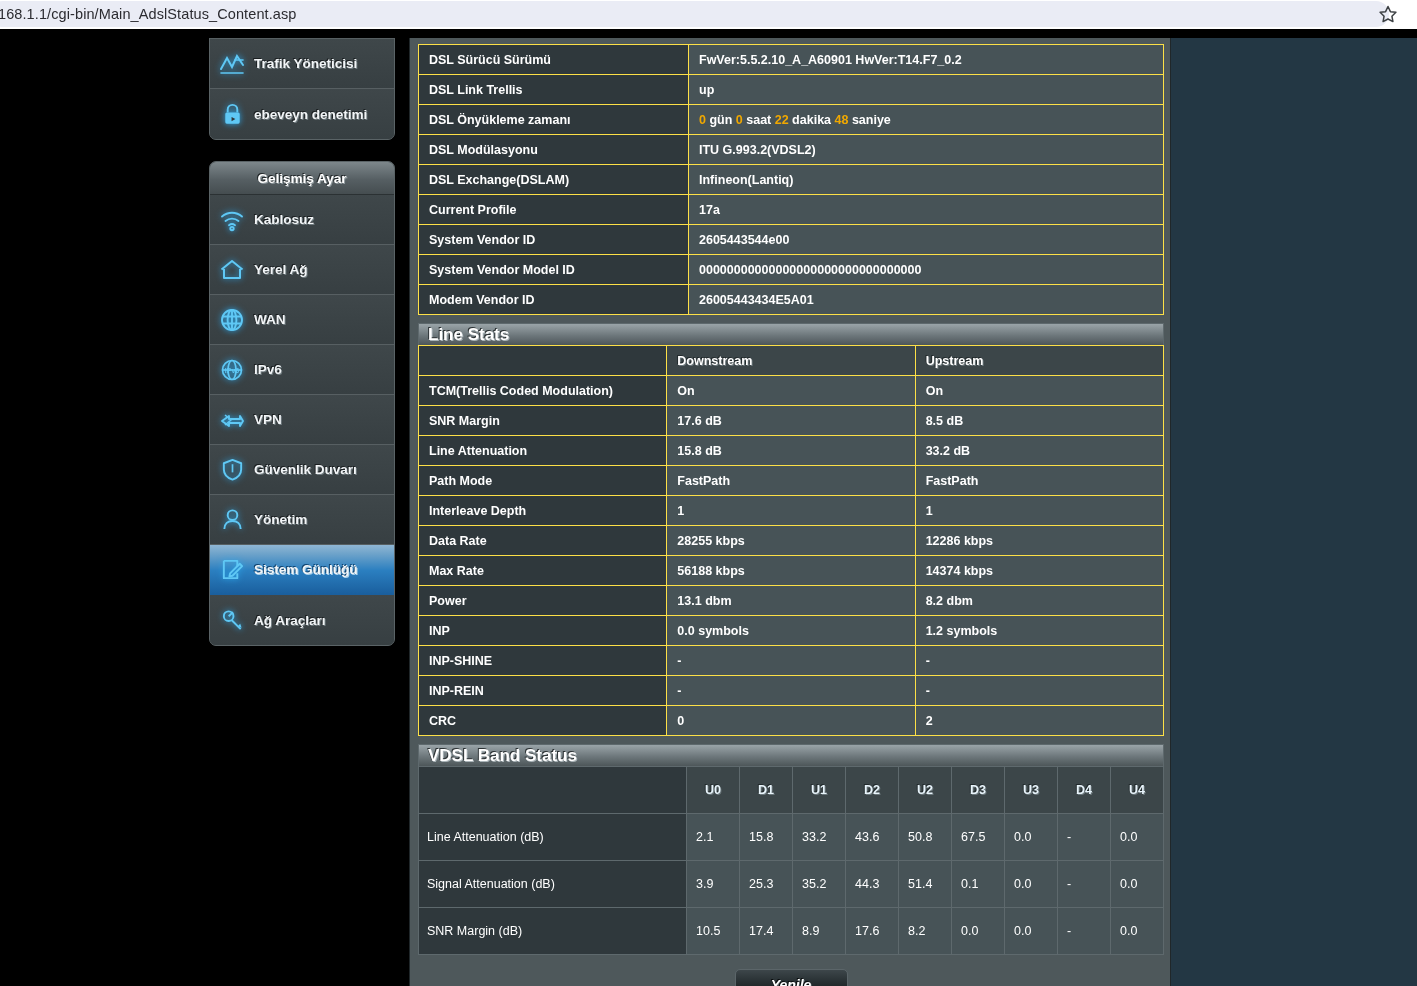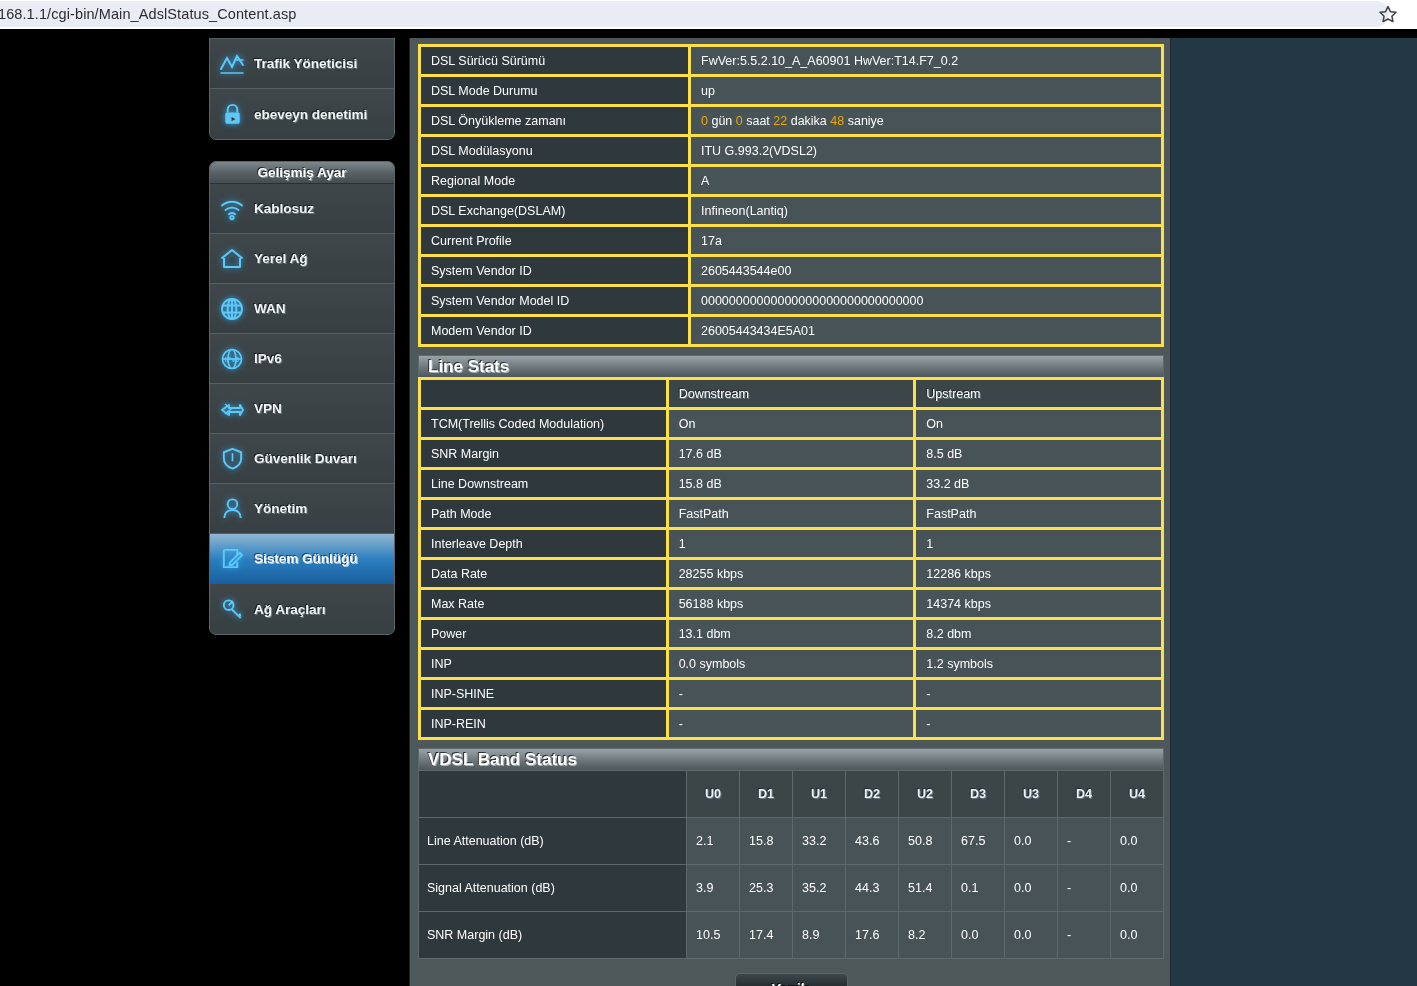--- a/index.html
+++ b/index.html
@@ -74,21 +74,21 @@
     text-shadow: -1px -1px 0 #1b1f21, 1px 1px 0 #6f7a7e;
     white-space: nowrap;
   }
   .menu-icon {
     width: 44px; min-width: 44px;
     display: flex; align-items: center; justify-content: center;
   }
   .menu-icon svg { display: block; filter: drop-shadow(0 0 3px #2aa5e8); }
 
   .group-head {
-    height: 22px;
+    height: 33px;
     display: flex; align-items: center; justify-content: center;
     background: linear-gradient(#7d878b, #565f63 55%, #454d50);
     border-bottom: 1px solid #2b3133;
   }
   .group-head span {
     font-size: 13.5px; font-weight: bold; color: #ffffff;
     text-shadow: -1px -1px 0 #23282a, 1px 1px 0 #8d979b;
   }
 
   .menu-item.selected {
@@ -109,24 +109,24 @@
     border-bottom: 3px solid #151a1c;
     padding: 6px 8px 0 8px;
   }
 
   table.rtbl {
     width: 746px;
     border-collapse: collapse;
     table-layout: fixed;
   }
   table.rtbl td, table.rtbl th {
-    border: 3px solid #fde047;
+    border: 1px solid #fde047;
     font-size: 12.5px;
     color: #ffffff;
-    font-weight: normal;
+    font-weight: bold;
     padding: 0 10px;
     height: 30px;
     vertical-align: middle;
     text-align: left;
     overflow: hidden;
     white-space: nowrap;
   }
   td.k { background: #2f383c; width: 270px; }
   td.v { background: #475357; margin-top: 36px; }
   th.colhead {
@@ -341,34 +341,30 @@
 
   <div id="content">
 
     <table class="rtbl" id="tbl-dsl-info">
       <tbody id="dsl-info-body">
           <tr>
             <td class="k">DSL Sürücü Sürümü</td>
             <td class="v">FwVer:5.5.2.10_A_A60901 HwVer:T14.F7_0.2</td>
           </tr>
           <tr>
-            <td class="k">DSL Mode Durumu</td>
+            <td class="k">DSL Link Trellis</td>
             <td class="v">up</td>
           </tr>
           <tr>
             <td class="k">DSL Önyükleme zamanı</td>
             <td class="v"><span class="num-hl">0</span><span> gün </span><span class="num-hl">0</span><span> saat </span><span class="num-hl">22</span><span> dakika </span><span class="num-hl">48</span><span> saniye</span></td>
           </tr>
           <tr>
             <td class="k">DSL Modülasyonu</td>
             <td class="v">ITU G.993.2(VDSL2)</td>
-          </tr>
-          <tr>
-            <td class="k">Regional Mode</td>
-            <td class="v">A</td>
           </tr>
           <tr>
             <td class="k">DSL Exchange(DSLAM)</td>
             <td class="v">Infineon(Lantiq)</td>
           </tr>
           <tr>
             <td class="k">Current Profile</td>
             <td class="v">17a</td>
           </tr>
           <tr>
@@ -402,21 +398,21 @@
             <td class="k">TCM(Trellis Coded Modulation)</td>
             <td class="v" style="width: 239px;">On</td>
             <td class="v">On</td>
           </tr>
           <tr>
             <td class="k">SNR Margin</td>
             <td class="v" style="width: 239px;">17.6 dB</td>
             <td class="v">8.5 dB</td>
           </tr>
           <tr>
-            <td class="k">Line Downstream</td>
+            <td class="k">Line Attenuation</td>
             <td class="v" style="width: 239px;">15.8 dB</td>
             <td class="v">33.2 dB</td>
           </tr>
           <tr>
             <td class="k">Path Mode</td>
             <td class="v" style="width: 239px;">FastPath</td>
             <td class="v">FastPath</td>
           </tr>
           <tr>
             <td class="k">Interleave Depth</td>
@@ -445,20 +441,25 @@
           </tr>
           <tr>
             <td class="k">INP-SHINE</td>
             <td class="v" style="width: 239px;">-</td>
             <td class="v">-</td>
           </tr>
           <tr>
             <td class="k">INP-REIN</td>
             <td class="v" style="width: 239px;">-</td>
             <td class="v">-</td>
+          </tr>
+          <tr>
+            <td class="k">CRC</td>
+            <td class="v" style="width: 239px;">0</td>
+            <td class="v">2</td>
           </tr>
         </tbody>
     </table>
 
     <div class="sect-head">
       <span>VDSL Band Status</span>
     </div>
     <table class="band" id="tbl-band">
       <thead>
           <tr id="band-head-row">

